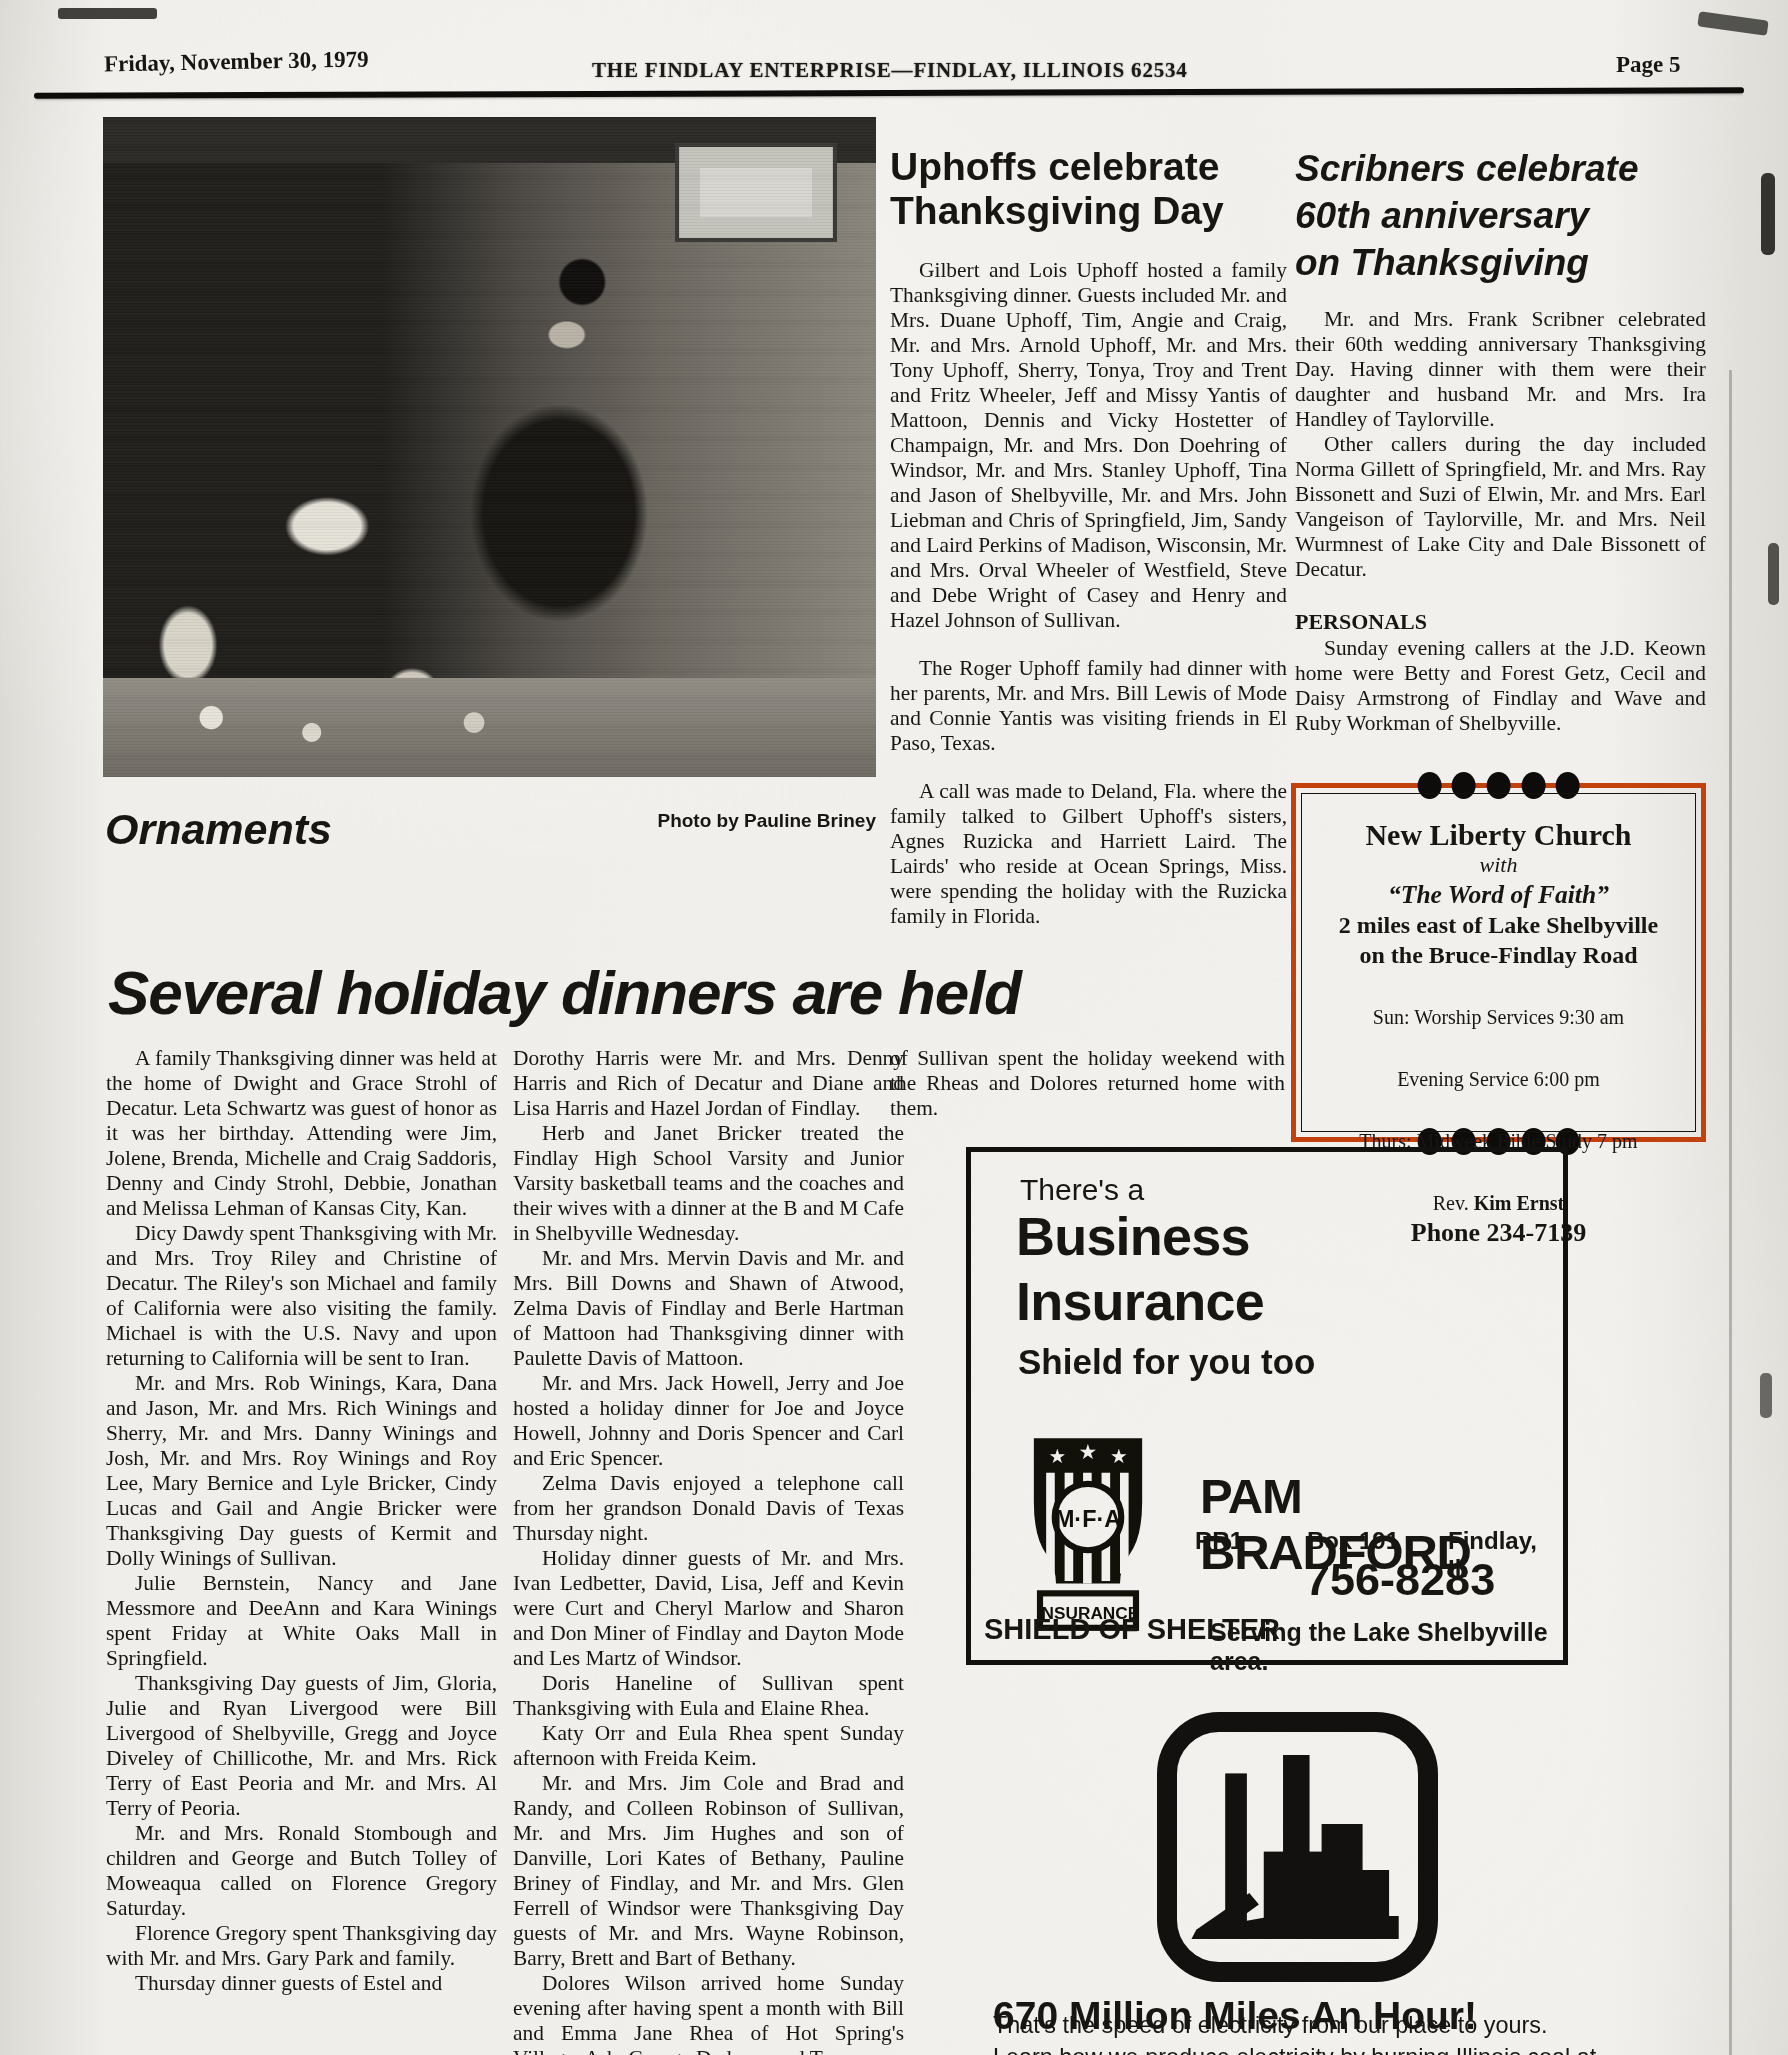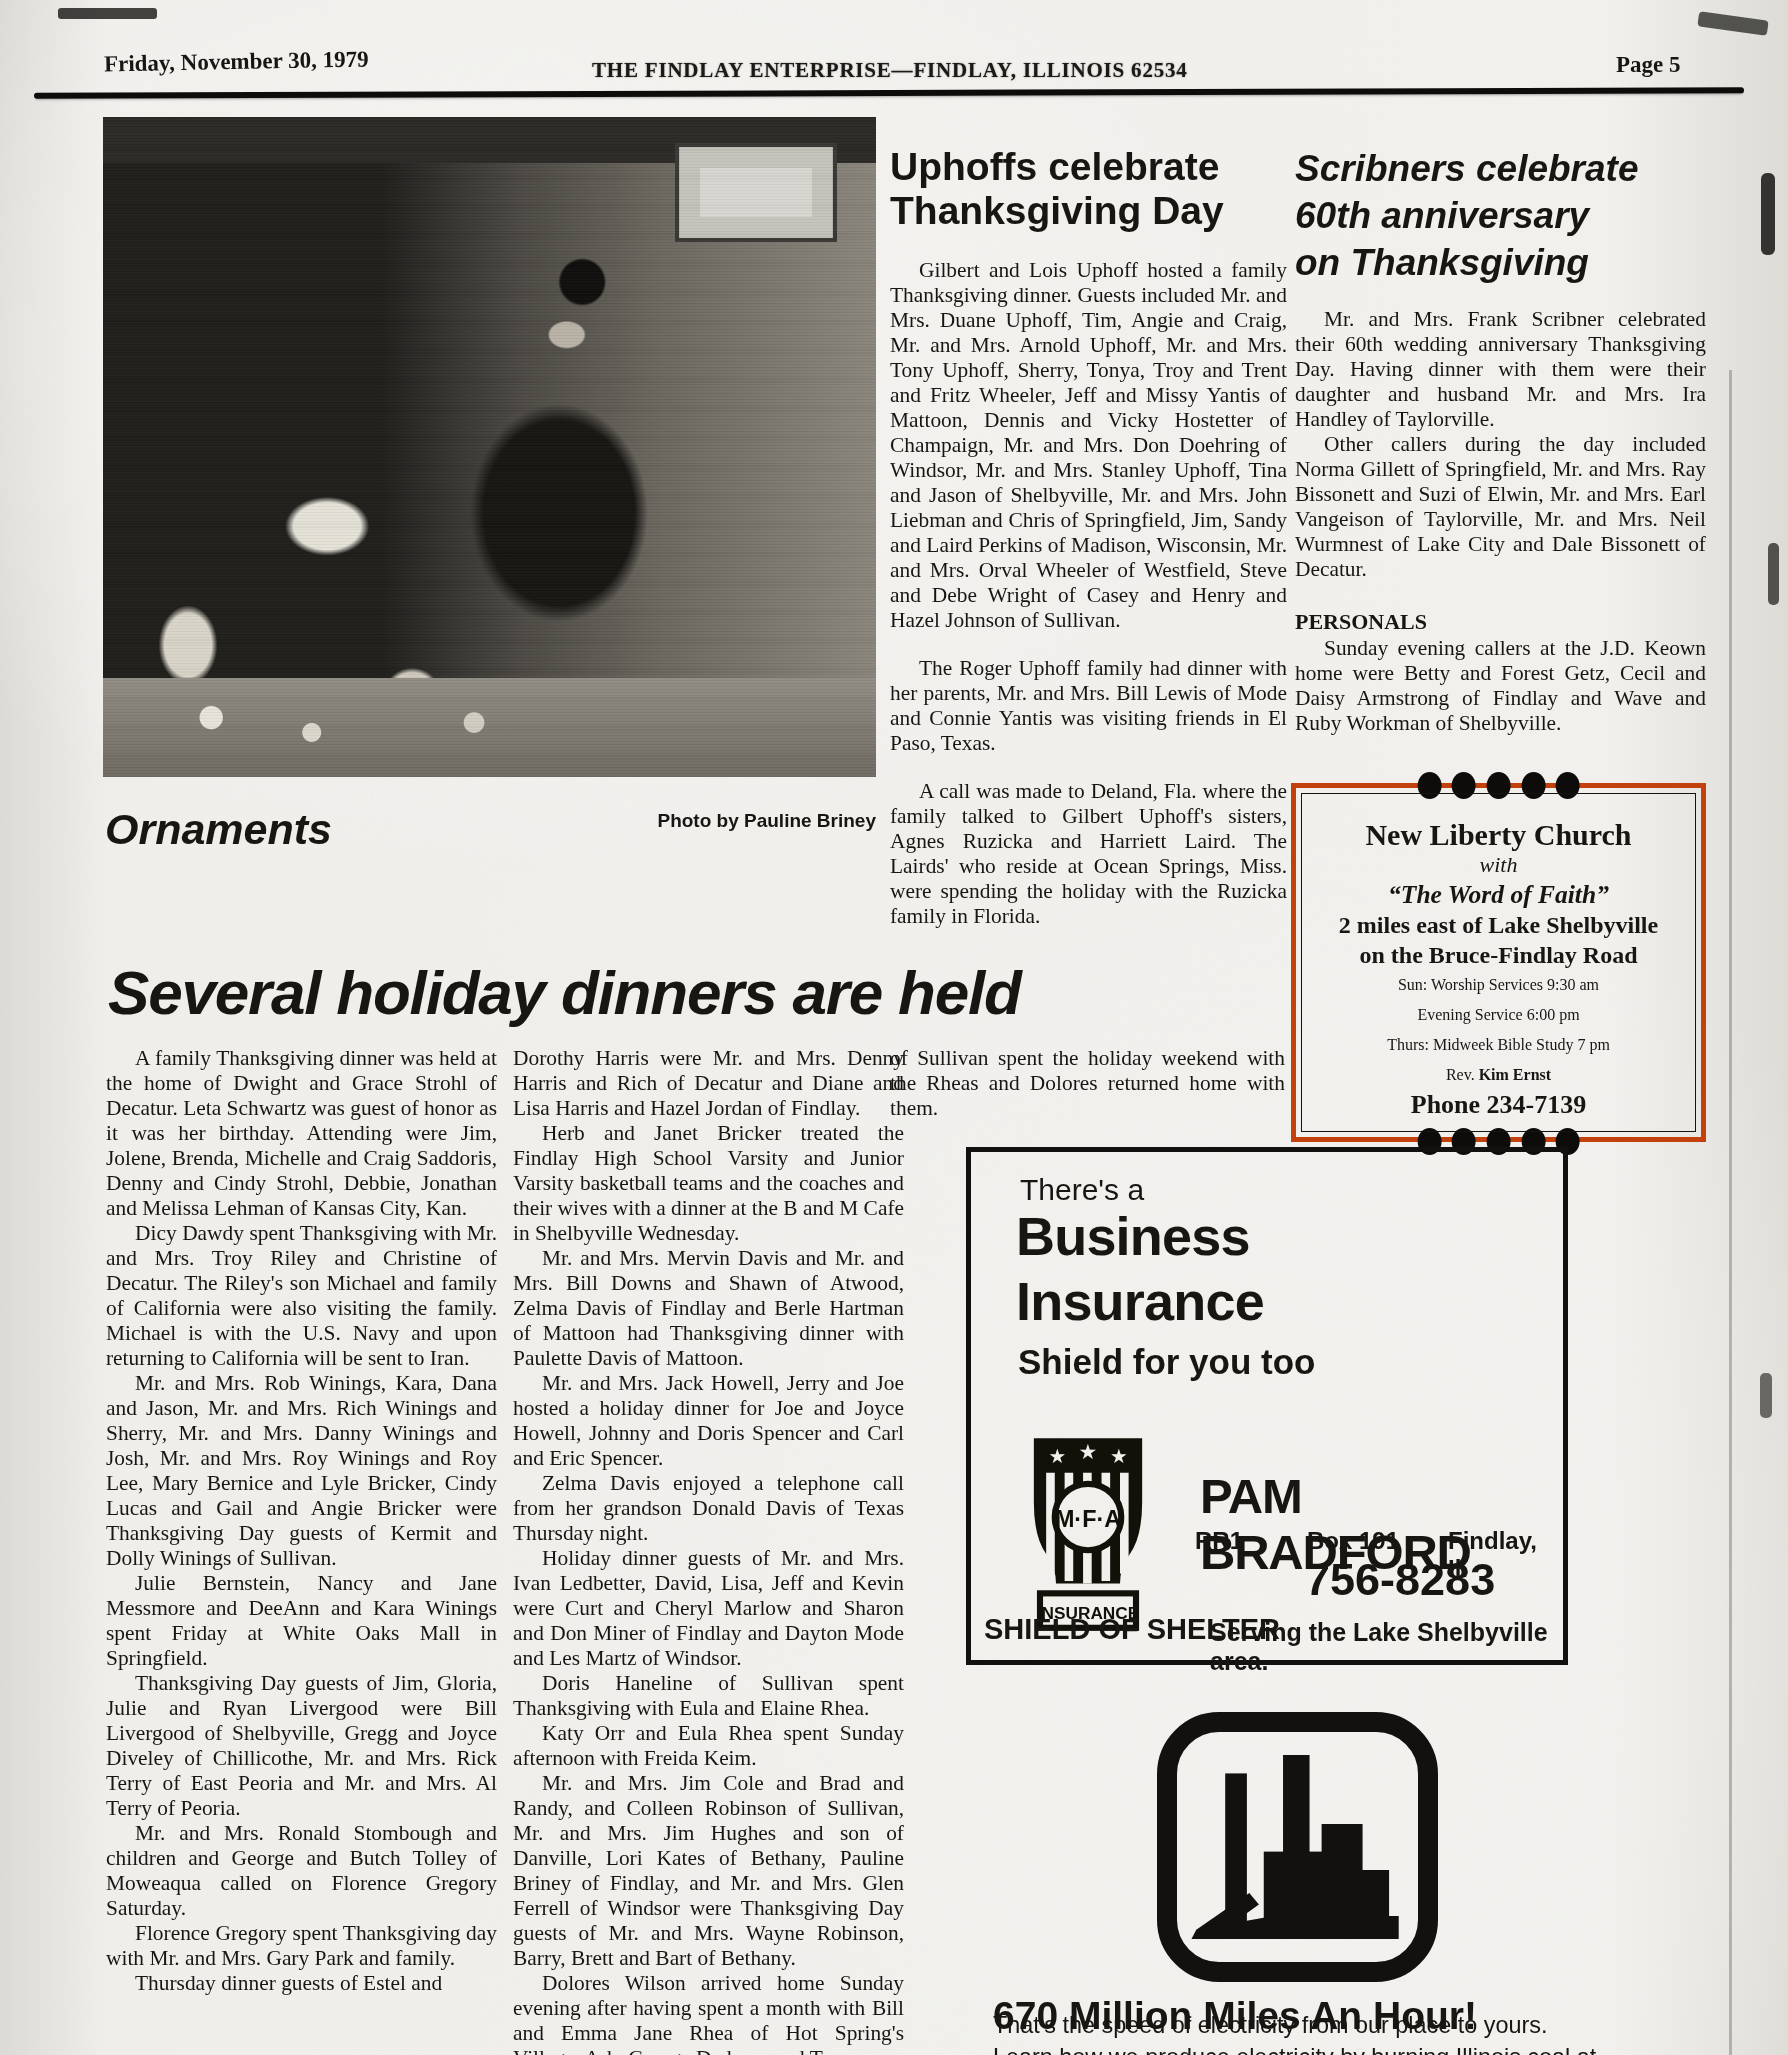--- a/index.html
+++ b/index.html
@@ -58,21 +58,21 @@
   .church-inner{position:absolute;inset:5px;border:1.6px solid #14130f;padding-top:25.5px;text-align:center;}
   .dots{position:absolute;left:50%;transform:translateX(-50%);display:flex;gap:10.7px;}
   .dots span{width:24px;height:27px;border-radius:50%;background:#0d0c0b;display:block;}
   .dots-top{top:-16.4px;}
   .dots-bottom{bottom:-18px;}
   .church div{line-height:30px;}
   .ch-name{font-size:30px;font-weight:bold;}
   .ch-with{font-size:22px;font-style:italic;}
   .ch-word{font-size:25.5px;font-style:italic;font-weight:bold;}
   .ch-bold{font-size:24px;font-weight:bold;}
-  .ch-reg{font-size:16px;}
+  .ch-reg{font-size:20px;margin-top:32px;}
   .ch-phone{font-size:26px;font-weight:bold;}
   
   .din-head{left:108px;top:957px;width:995px;font-size:62px;letter-spacing:-1.2px;font-style:italic;}
   .col{top:1046px;width:391px;max-height:1044px;overflow:hidden;}
   .col1{left:106px;}
   .col2{left:513px;}
   .col3{left:890px;width:395px;}
   .cont p:first-child{text-indent:0;}
   
   .biz{left:966px;top:1147px;width:592px;height:508px;border:5px solid #121110;font-family:"Liberation Sans",sans-serif;}

